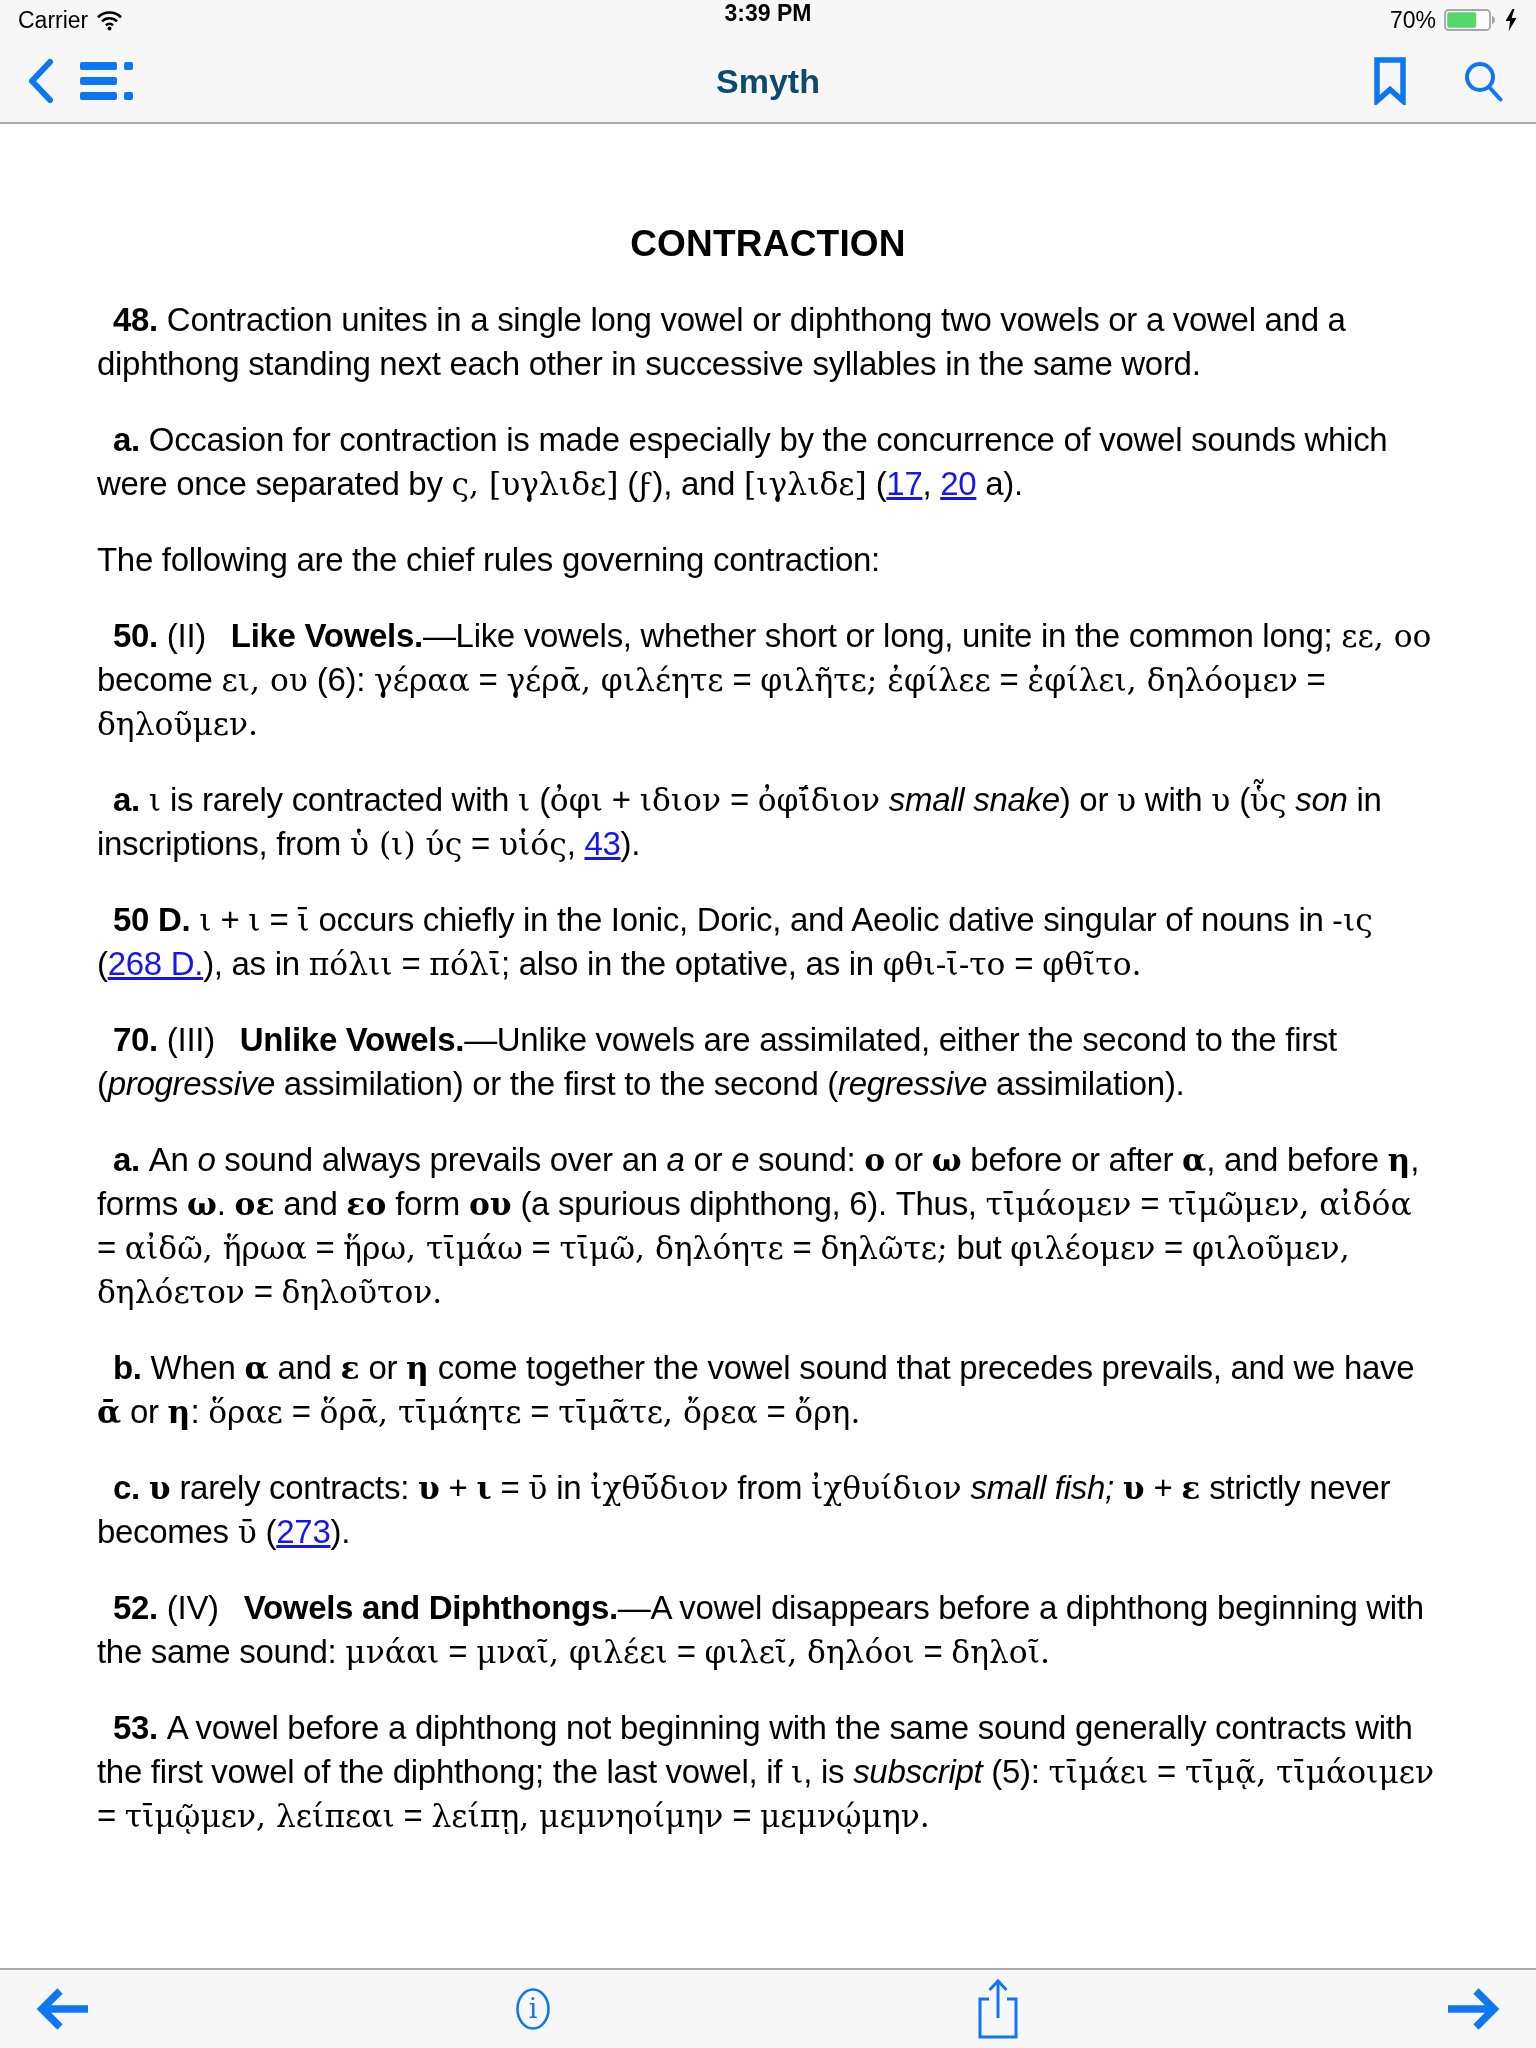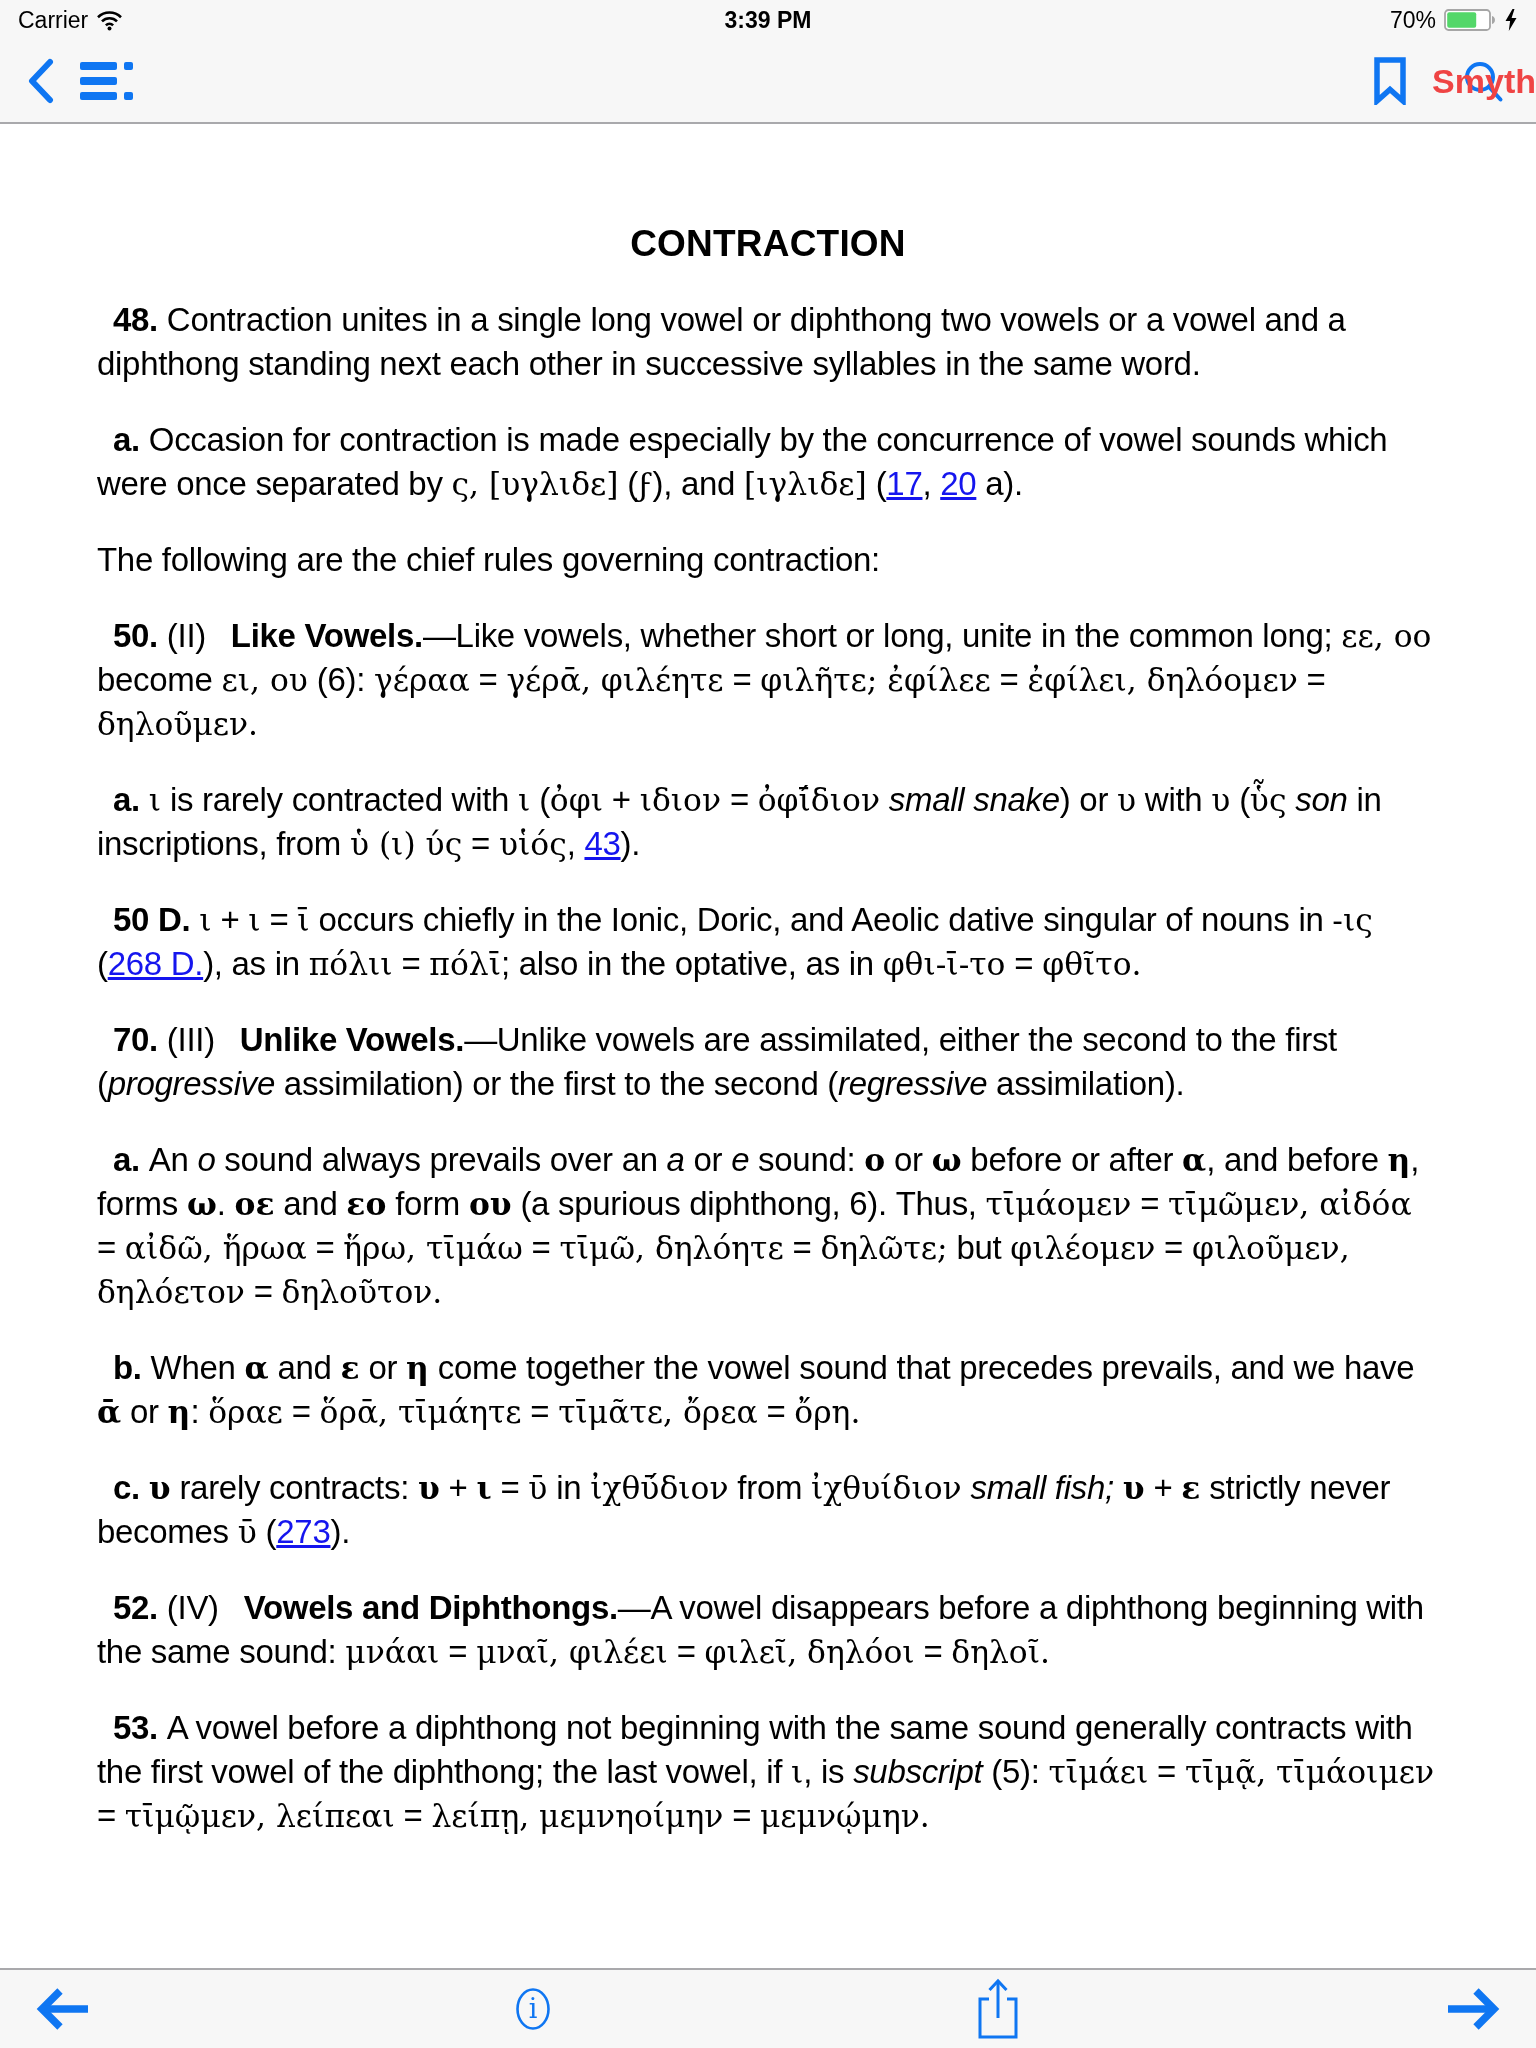--- a/index.html
+++ b/index.html
@@ -15,37 +15,37 @@
   body{
     font-family:"Liberation Sans","DejaVu Sans",sans-serif;
     background:var(--content-background);
     color:#000;
     position:relative;
   }
   
   .status-bar{
     position:absolute;top:0;left:0;width:1536px;height:40px;
     background:var(--bar-background);
-    display:flex;align-items:center;justify-content:space-between;
+    display:flex;justify-content:space-between;
     padding:0 18px;font-size:23px;
   }
   .sb-left,.sb-right{display:flex;align-items:center;gap:8px;}
   .sb-center{position:absolute;left:0;right:0;text-align:center;font-weight:700;pointer-events:none;}
   
   .nav-bar{
     position:absolute;top:40px;left:0;width:1536px;height:84px;
     background:var(--bar-background);
     border-bottom:2px solid var(--bar-border);
     display:flex;align-items:center;
     color:var(--accent-blue);
   }
   .nav-left{display:flex;align-items:center;gap:26px;padding-left:26px;}
   .nav-title{
-    position:absolute;left:0;right:0;text-align:right;
-    font-size:34px;font-weight:700;color:#ef4444;pointer-events:none;
+    position:absolute;left:0;right:0;text-align:center;
+    font-size:34px;font-weight:700;color:#0c4a6e;pointer-events:none;
   }
   .nav-right{display:flex;align-items:center;gap:54px;margin-left:auto;padding-right:32px;}
   .icon-btn{background:none;border:none;cursor:pointer;color:var(--accent-blue);display:flex;align-items:center;}
   
   .content{
     position:absolute;top:126px;left:0;width:1536px;height:1842px;
     background:var(--content-background);
     padding:96px 97px 0;
     overflow:hidden;
   }

